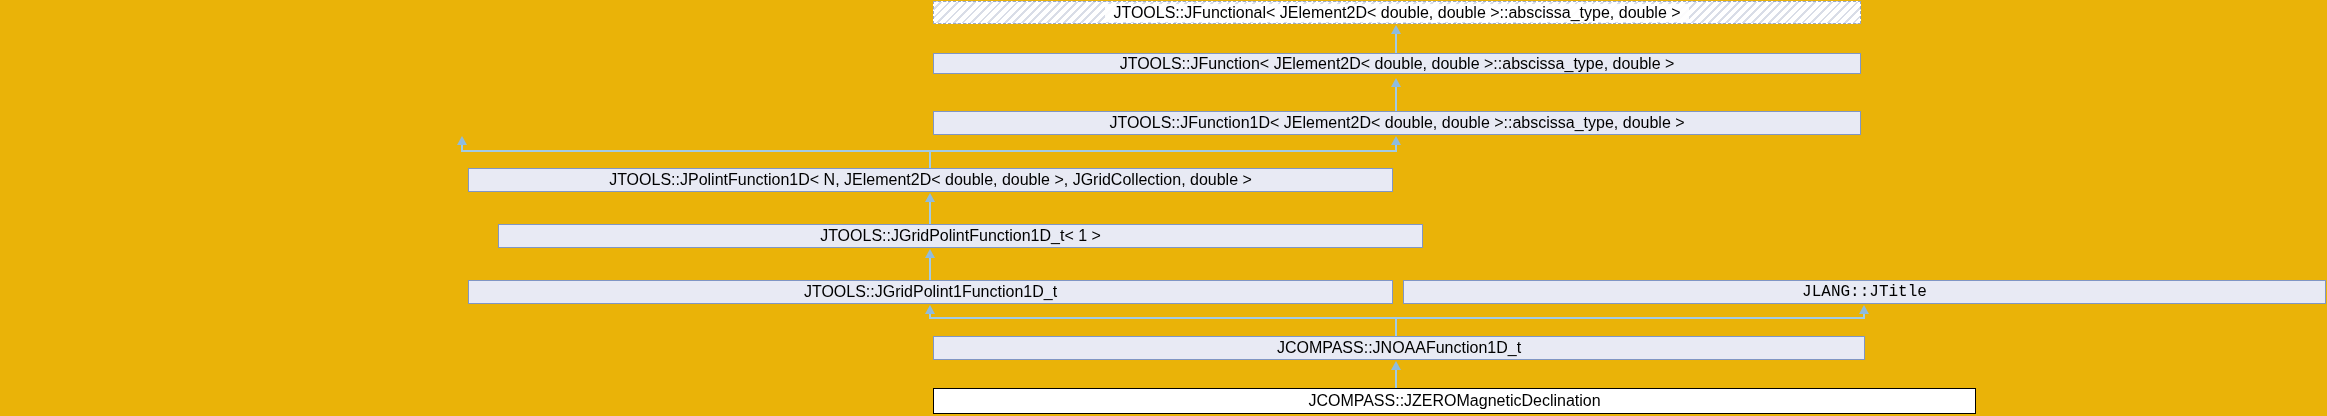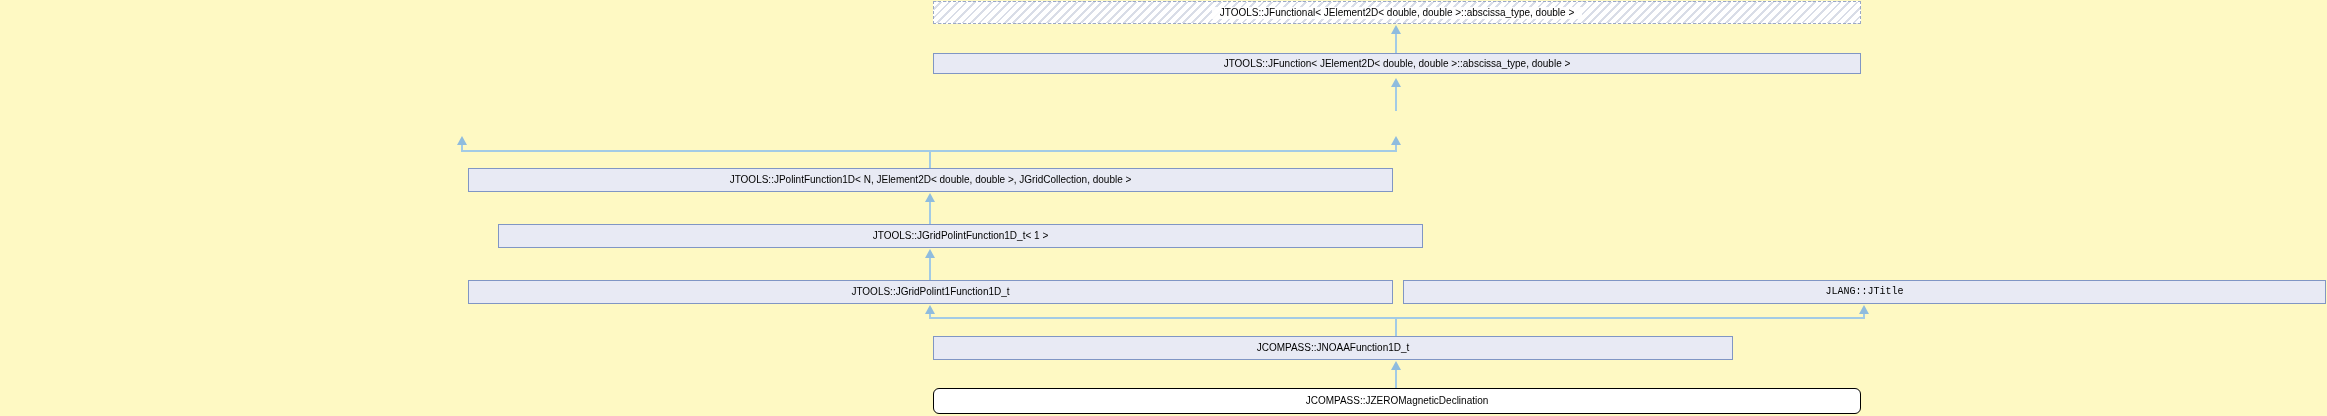--- a/index.html
+++ b/index.html
@@ -1,24 +1,24 @@
 <!DOCTYPE html>
 <html><head>
 <meta charset="utf-8">
 <style>
   html,body{margin:0;padding:0;background:#ffffff;}
   #canvas{
     position:relative;
     width:2327px;
     height:416px;
     font-family:"Liberation Sans","DejaVu Sans",sans-serif;
-    font-size:10px;
+    font-size:16px;
     color:#000000;
     overflow:hidden;
-    background:#fef9c3;
+    background:#eab308;
   }
   .node{
     position:absolute;
     box-sizing:border-box;
     background:#e8eaf4;
     border:1px solid #8096c4;
     display:flex;
     align-items:center;
     justify-content:center;
     white-space:nowrap;
@@ -39,22 +39,22 @@
   }
   
   .n1 {left:933px;  top:1px;   width:928px; height:23px;}
   .n2 {left:933px;  top:53px;  width:928px; height:21px;}
   .n3 {left:1px;    top:111px; width:925px; height:24px;}
   .n4 {left:933px;  top:111px; width:928px; height:24px;}
   .n5 {left:468px;  top:168px; width:925px; height:24px;}
   .n6 {left:468px;  top:224px; width:925px; height:24px;margin-left:30px;}
   .n7 {left:468px;  top:280px; width:925px; height:24px;}
   .n8 {left:1403px; top:280px; width:923px; height:24px;font-family:Liberation Mono, monospace;}
-  .n9 {left:933px;  top:336px; width:800px; height:24px;}
-  .n10{left:933px;  top:388px; width:928px; height:26px;border-radius:6px;}
+  .n9 {left:933px;  top:336px; width:932px; height:24px;}
+  .n10{left:933px;  top:388px; width:1043px; height:26px;}
   #edges{
     position:absolute;
     left:0;top:0;
     width:2327px;height:416px;
     z-index:1;
     pointer-events:none;
   }
 </style>
 </head>
 <body>
@@ -95,20 +95,23 @@
 
   <div class="node hatched n1">
     <span class="lbl">JTOOLS::JFunctional&lt; JElement2D&lt; double, double &gt;::abscissa_type, double &gt;</span>
   </div>
 
   <div class="node n2">
     <span class="lbl">JTOOLS::JFunction&lt; JElement2D&lt; double, double &gt;::abscissa_type, double &gt;</span>
   </div>
 
 
+  <div class="node n4">
+    <span class="lbl">JTOOLS::JFunction1D&lt; JElement2D&lt; double, double &gt;::abscissa_type, double &gt;</span>
+  </div>
 
   <div class="node n5">
     <span class="lbl">JTOOLS::JPolintFunction1D&lt; N, JElement2D&lt; double, double &gt;, JGridCollection, double &gt;</span>
   </div>
 
   <div class="node n6">
     <span class="lbl">JTOOLS::JGridPolintFunction1D_t&lt; 1 &gt;</span>
   </div>
 
   <div class="node n7">

